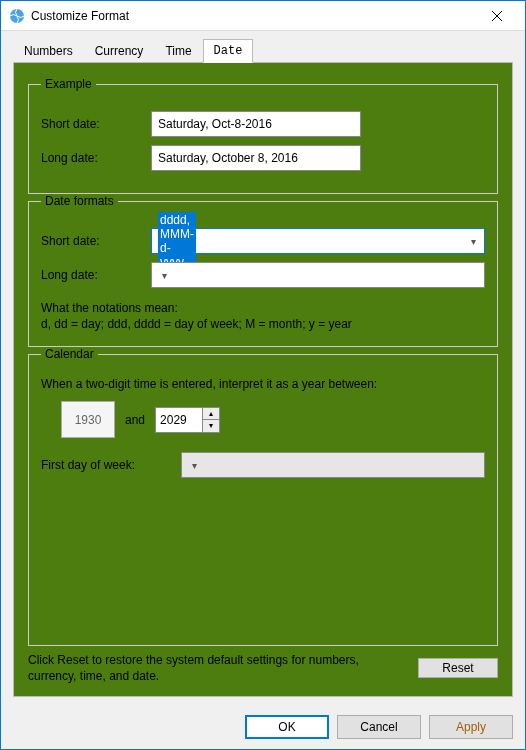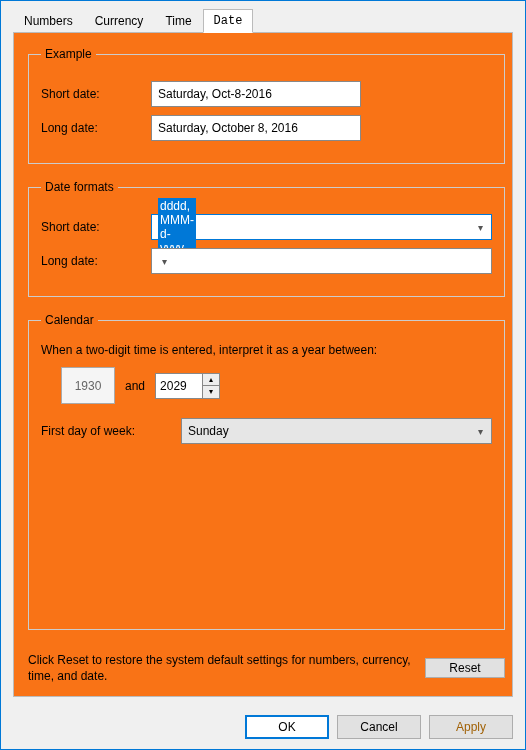--- a/index.html
+++ b/index.html
@@ -51,27 +51,26 @@
   }
   .tab.active {
     background:#fff;
     border:1px solid #bbb;
     border-bottom:1px solid #fff;
     position:relative;
     z-index:2;
     font-family:Liberation Mono, monospace;
   }
   .tabpage {
-    background:#f97316;
+    background:#4d7c0f;
     border:1px solid #bbb;
     flex:1;
-    padding:14px 7px 10px 14px;
+    padding:14px 14px 10px 14px;
     display:flex;
     flex-direction:column;
-    gap:16px;
   }
   fieldset.group {
     border:1px solid #ccc;
     padding:12px 12px 14px 12px;
     margin:0;
   }
   fieldset.group legend {
     padding:0 4px;
     font-size:12px;
   }
@@ -141,20 +140,34 @@
     width:84px; height:24px; border:1px solid #adadad; background:#e1e1e1; font-size:12px; display:flex; align-items:center; justify-content:center; cursor:default;
   }
   .dbtn.primary { border:1px solid #0078d7; box-shadow:0 0 0 1px #0078d7 inset; background:#fff;}
   .dbtn.disabled { color:#a16207; }
 </style>
 </head>
 <body>
 
 <div class="window">
 
+  <div class="titlebar">
+    <svg class="titlebar-icon" viewBox="0 0 16 16">
+      <circle cx="8" cy="8" r="7" fill="#4aa3df"></circle>
+      <path d="M1 8 Q4 5 8 8 Q12 11 15 8" stroke="#fff" stroke-width="1" fill="none"></path>
+      <path d="M8 1 Q5 4 8 8 Q11 12 8 15" stroke="#fff" stroke-width="1" fill="none"></path>
+    </svg>
+    <span class="titlebar-text">Customize Format</span>
+    <div class="close-btn">
+      <svg width="10" height="10" viewBox="0 0 10 10">
+        <line x1="0" y1="0" x2="10" y2="10" stroke="#000" stroke-width="1"></line>
+        <line x1="10" y1="0" x2="0" y2="10" stroke="#000" stroke-width="1"></line>
+      </svg>
+    </div>
+  </div>
 
   <div class="content">
 
     <div class="tabs">
       <div class="tab">Numbers</div>
       <div class="tab">Currency</div>
       <div class="tab">Time</div>
       <div class="tab active">Date</div>
     </div>
 
@@ -179,41 +192,44 @@
           <div class="combo" style="border-color:#0078d7">
             <span class="sel highlight">dddd, MMM-d-yyyy</span>
             <span class="chev">▾</span>
           </div>
         </div>
         <div class="row">
           <div class="row-label">Long date:</div>
           <div class="combo">
             <span class="chev">▾</span>
           </div>
+        </div>
+        <div class="notation">
+          <div>What the notations mean:</div>
+          <div>d, dd = day;  ddd, dddd = day of week;  M = month;  y = year</div>
         </div>
       </fieldset>
 
       <fieldset class="group" style="flex:1">
         <legend>Calendar</legend>
         <div class="calendar-text">When a two-digit time is entered, interpret it as a year between:</div>
         <div class="year-row">
           <div class="ro-small">1930</div>
           <div>and</div>
           <div class="spinner">
             <input type="text" value="2029" style="">
             <div class="spinbtns">
               <div class="spinbtn">▴</div>
               <div class="spinbtn">▾</div>
             </div>
           </div>
         </div>
         <div class="fdow-row">
           <div class="fdow-label">First day of week:</div>
           <div class="combo gray" style="flex:1">
-            <span class="sel">Sunday</span>
             <span class="chev">▾</span>
           </div>
         </div>
       </fieldset>
 
       <div class="reset-row">
         <div class="reset-text">Click Reset to restore the system default settings for numbers, currency, time, and date.</div>
         <div class="reset-btn">Reset</div>
       </div>
 

